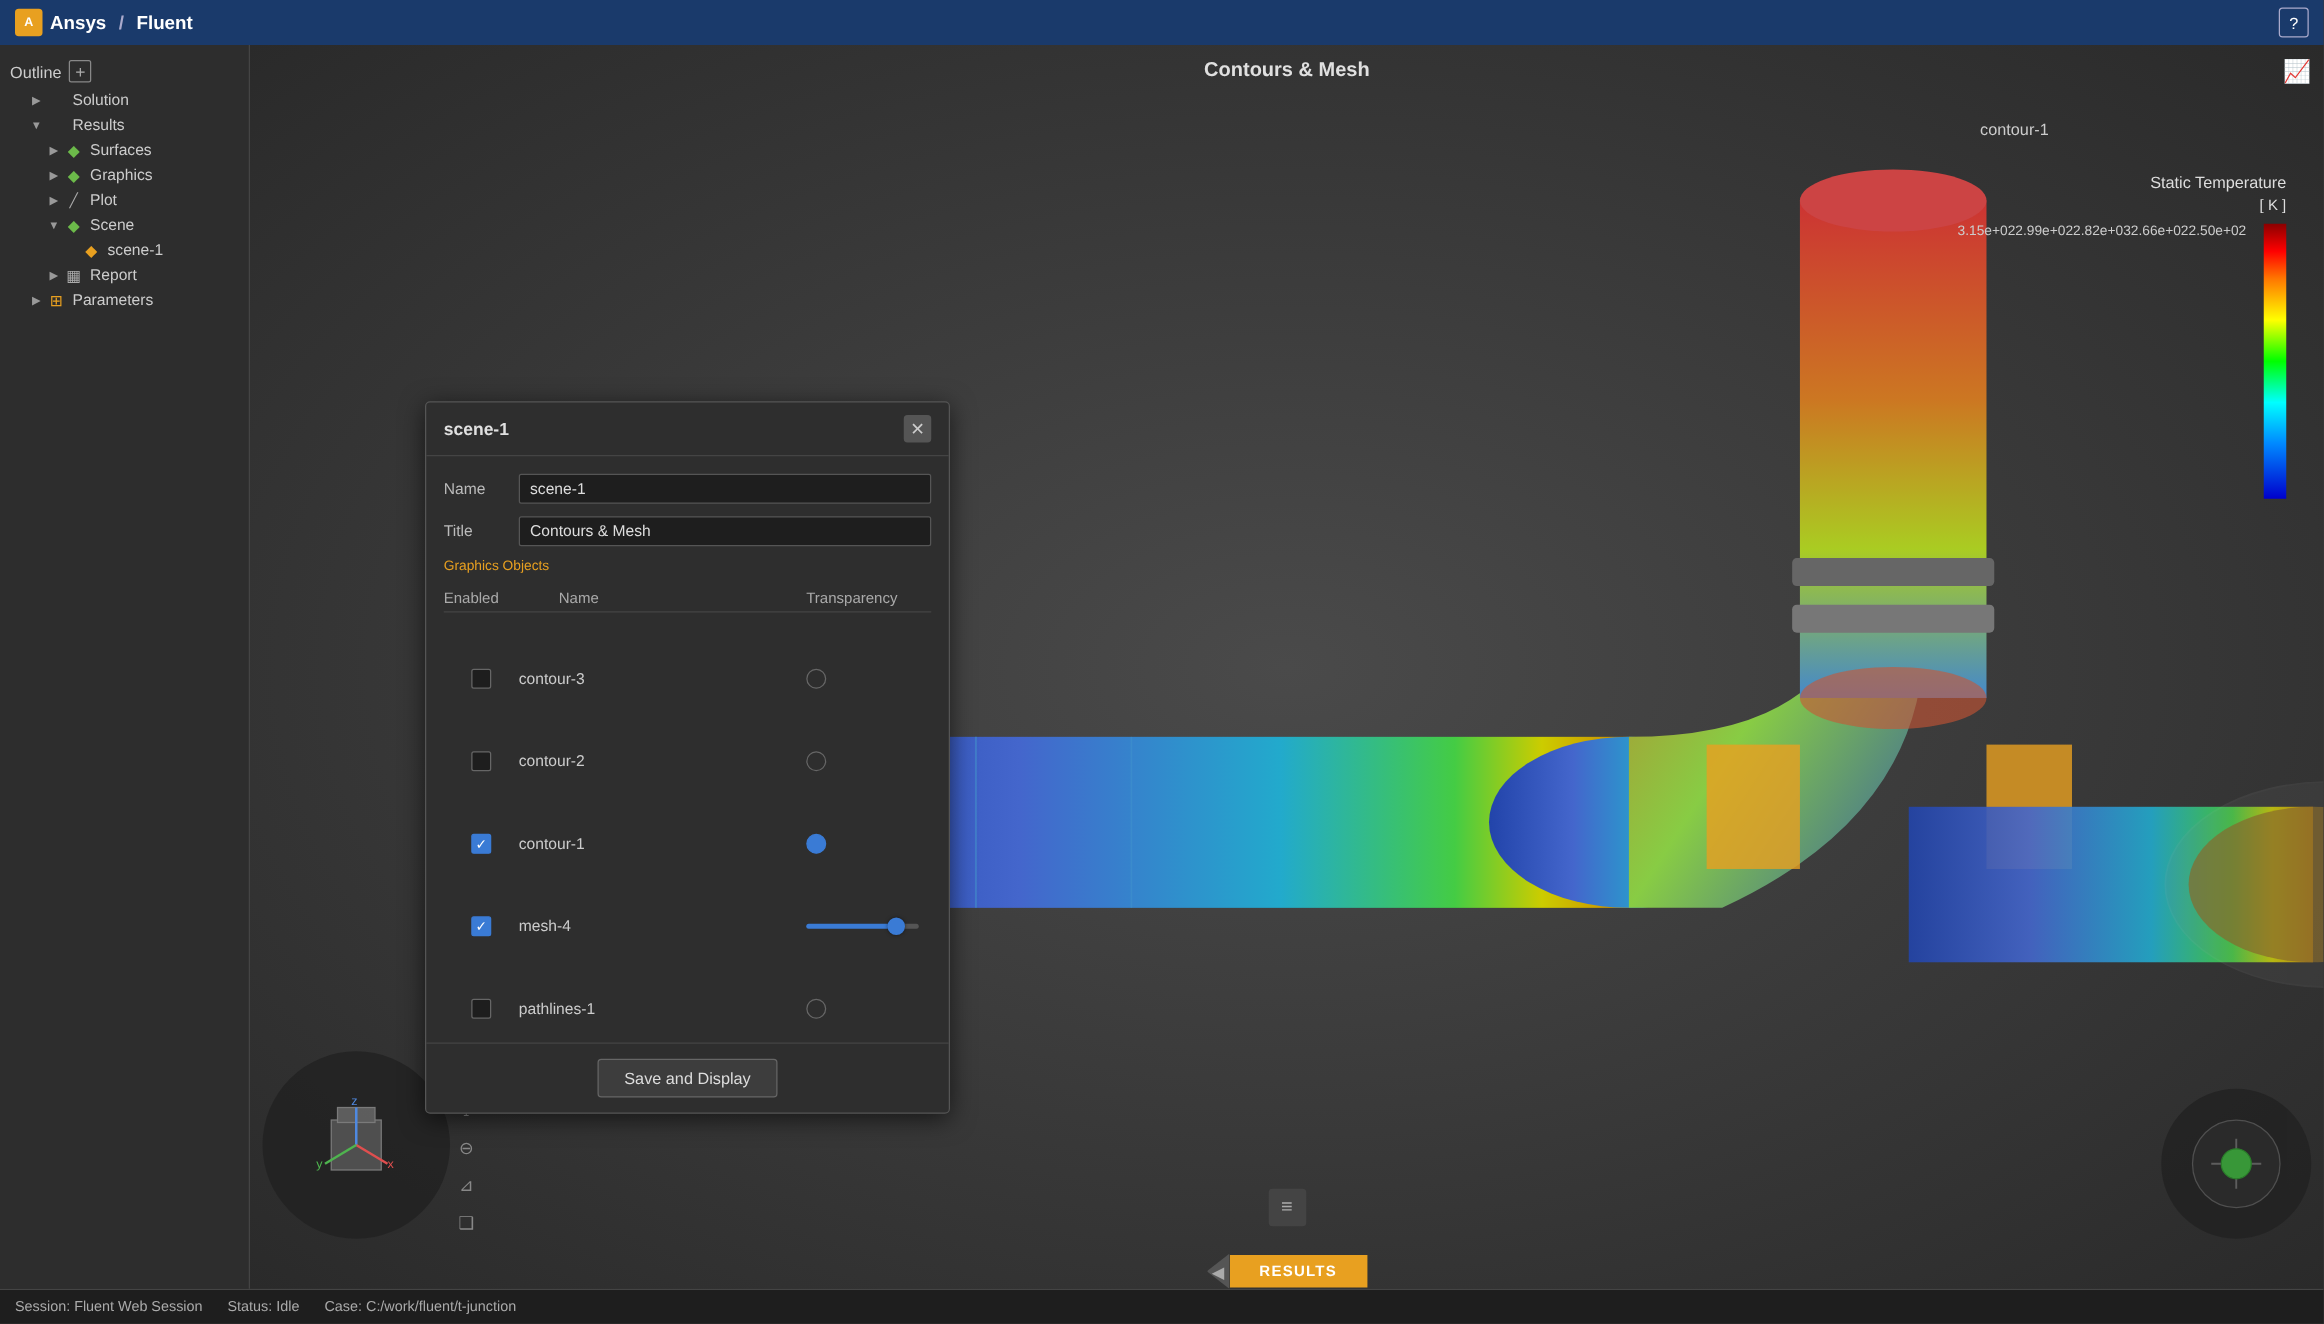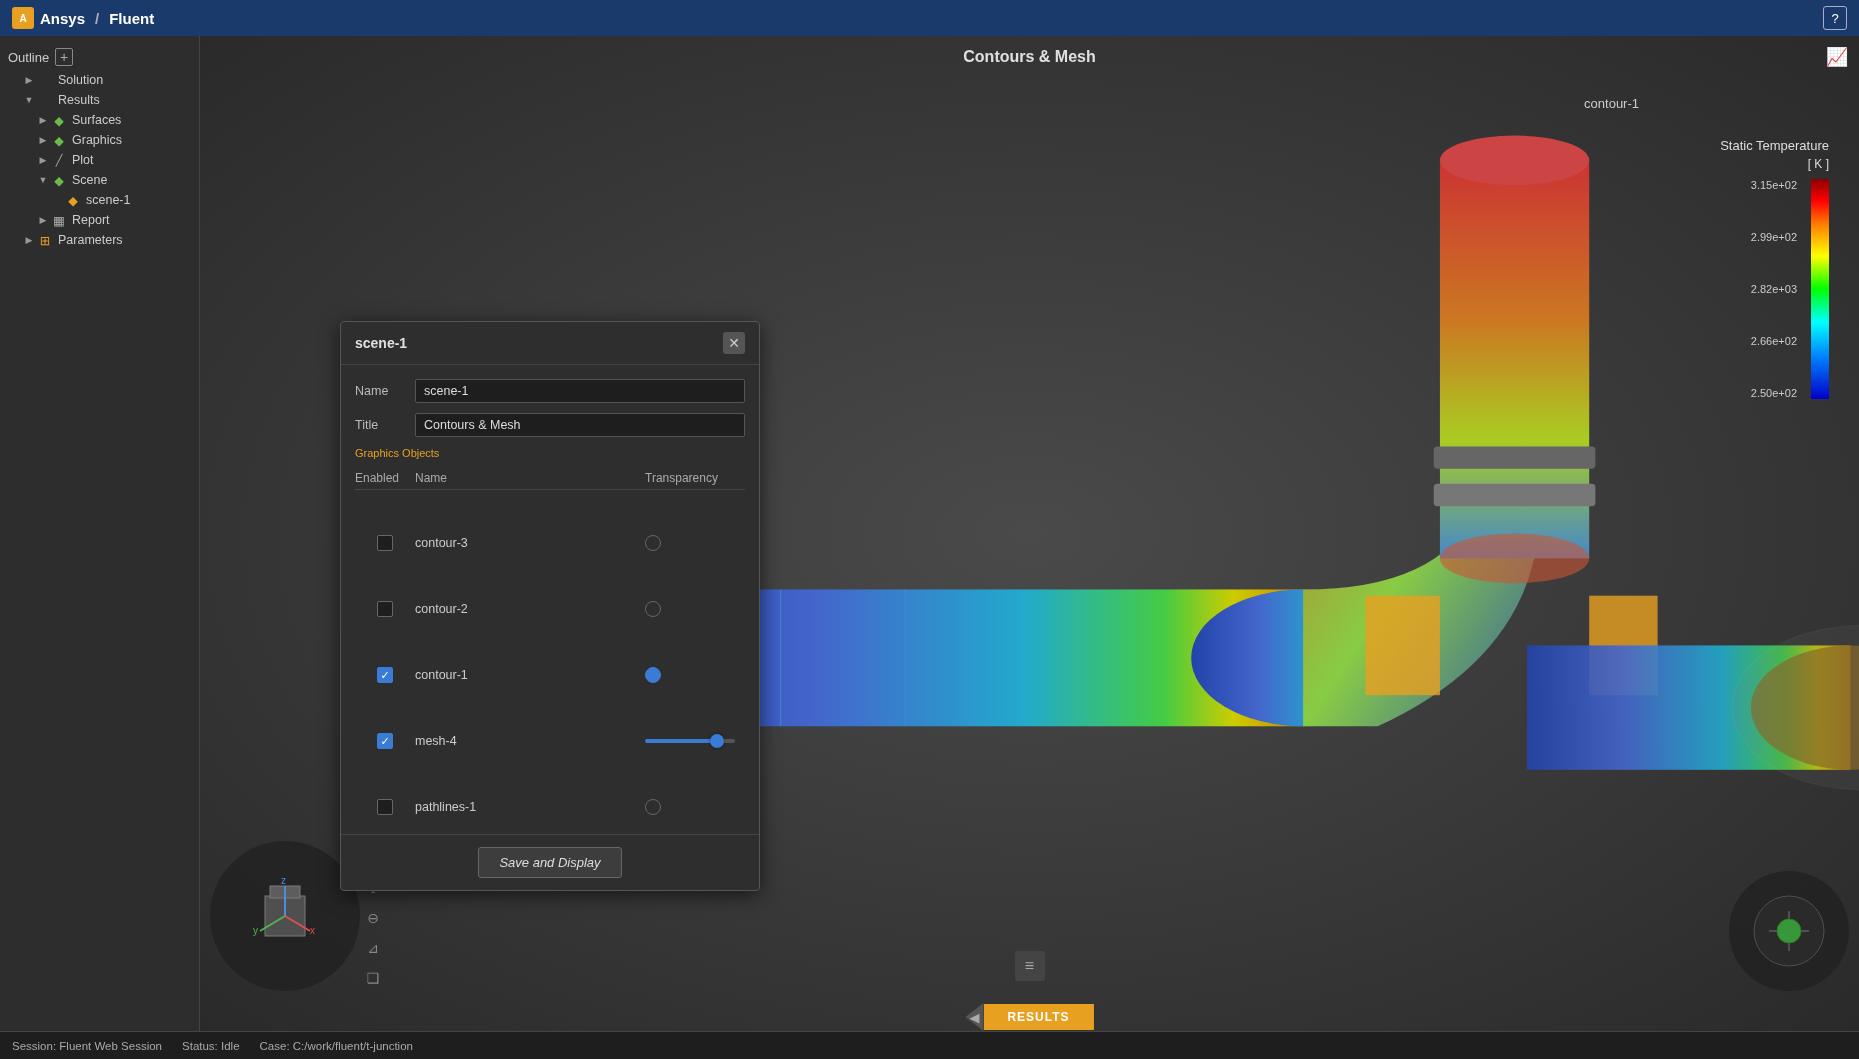--- a/index.html
+++ b/index.html
@@ -115,21 +115,21 @@
       width: 18px; height: 220px;
       background: linear-gradient(to bottom, 
         #8b0000 0%, #ff0000 10%, #ff7700 20%, #ffff00 35%,
         #00ff00 50%, #00ffff 65%, #0088ff 80%, #0000cc 100%);
       margin-left: 8px;
     }
     .colorbar-row {
       display: flex; align-items: center; gap: 6px;
     }
     .colorbar-labels {
-      display: flex; flex-direction: column;
+      display: flex; flex-direction: row;
       justify-content: space-between;
       height: 220px;
       text-align: right;
     }
 
     
     #bottom-toolbar {
       position: absolute;
       bottom: 50px; left: 50%; transform: translateX(-50%);
     }
@@ -231,20 +231,21 @@
       border-radius: 2px;
       outline: none;
     }
     .section-label {
       color: #e8a020; font-size: 11px; margin-bottom: 8px; margin-top: 4px;
     }
     .table-header {
       display: flex; align-items: center;
       padding: 4px 0; border-bottom: 1px solid #444;
       margin-bottom: 4px;
+      gap: 32px;
     }
     .col-enabled { width: 60px; color: #aaa; font-size: 12px; }
     .col-name { flex: 1; color: #aaa; font-size: 12px; }
     .col-trans { width: 100px; color: #aaa; font-size: 12px; text-align: left; }
 
     .graphics-row {
       display: flex; align-items: center;
       padding: 5px 0;
       margin-top: 40px;
     }
@@ -304,21 +305,20 @@
       border-top: 1px solid #444;
     }
     .btn-save-display {
       background: #3d3d3d;
       border: 1px solid #666;
       color: #ddd;
       padding: 7px 20px;
       font-size: 13px;
       border-radius: 3px;
       cursor: pointer;
-      font-style: italic;
     }
 
     
     #statusbar {
       height: 28px;
       background: #1e1e1e;
       border-top: 1px solid #444;
       display: flex; align-items: center;
       padding: 0 12px;
       gap: 20px;

